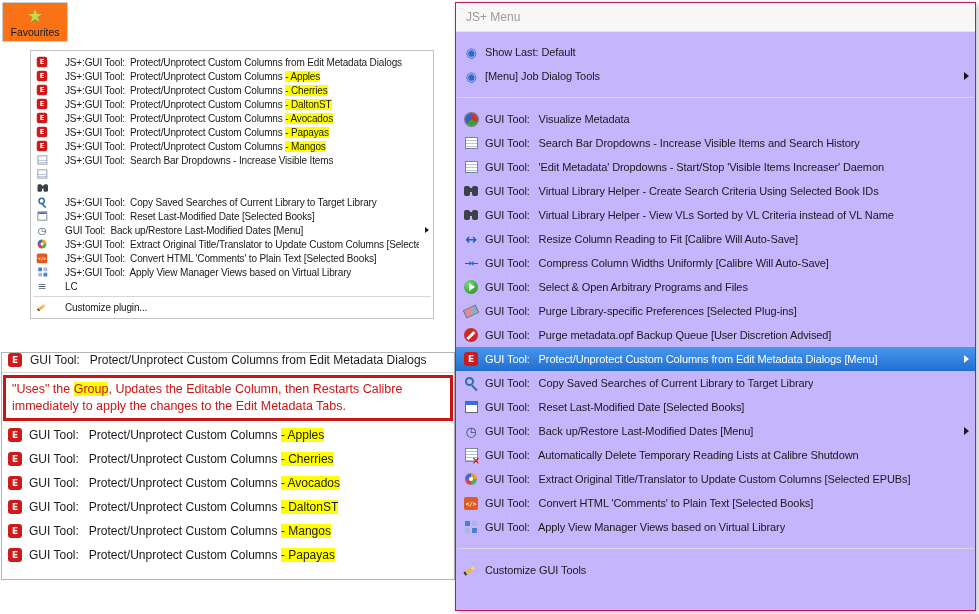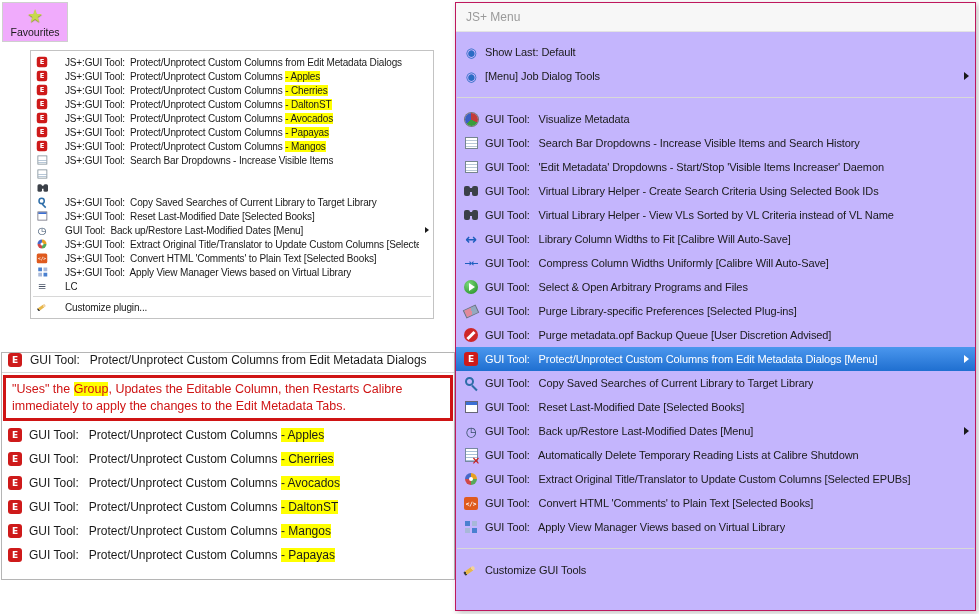--- a/index.html
+++ b/index.html
@@ -1,20 +1,20 @@
 <!DOCTYPE html>
 <html style="--sel-blue: #4b97ee; --hl-yellow: #ffff00; --ann-red: #cf1414;"><head>
 <meta charset="utf-8">
 <style>
   html,body{margin:0;padding:0;background:#fff;}
   .stage{position:relative;width:979px;height:614px;background:#fff;overflow:hidden;
          font-family:"Liberation Sans","DejaVu Sans",sans-serif;color:#1a1a1a;}
 
   
-  .favourites{position:absolute;left:2px;top:2px;width:64px;height:38px;background:#f0abfc;
+  .favourites{position:absolute;left:2px;top:2px;width:64px;height:38px;background:#f97316;
               border:1px solid #cfcfcf;display:flex;flex-direction:column;align-items:center;
               justify-content:center;font-size:10.5px;gap:1px;}
   .favourites .icon{font-size:18px;height:18px;}
 
   
   .row{position:relative;display:flex;align-items:center;gap:6px;cursor:default;}
   .label{white-space:pre;overflow:hidden;}
   .hl{background:var(--hl-yellow,#ffff00);margin-top:35px;}
   .separator{height:1px;background:#d8d8d8;margin:4px 2px;}
   .arrow{position:absolute;right:6px;top:50%;transform:translateY(-50%);width:0;height:0;
@@ -255,21 +255,21 @@
         <div class="row">
           <span class="icon icon--binoculars-icon"></span>
           <span class="label"><span>GUI Tool:   Virtual Library Helper - Create Search Criteria Using Selected Book IDs</span></span>
         </div>
         <div class="row">
           <span class="icon icon--binoculars-icon"></span>
           <span class="label"><span>GUI Tool:   Virtual Library Helper - View VLs Sorted by VL Criteria instead of VL Name</span></span>
         </div>
         <div class="row">
           <span class="icon icon--resize-icon"></span>
-          <span class="label"><span>GUI Tool:   Library Column Widths to Fit [Calibre Will Auto-Save]</span></span>
+          <span class="label"><span>GUI Tool:   Resize Column Reading to Fit [Calibre Will Auto-Save]</span></span>
         </div>
         <div class="row">
           <span class="icon icon--compress-icon"></span>
           <span class="label"><span>GUI Tool:   Compress Column Widths Uniformly [Calibre Will Auto-Save]</span></span>
         </div>
         <div class="row">
           <span class="icon icon--play-icon"></span>
           <span class="label"><span>GUI Tool:   Select &amp; Open Arbitrary Programs and Files</span></span>
         </div>
         <div class="row">

